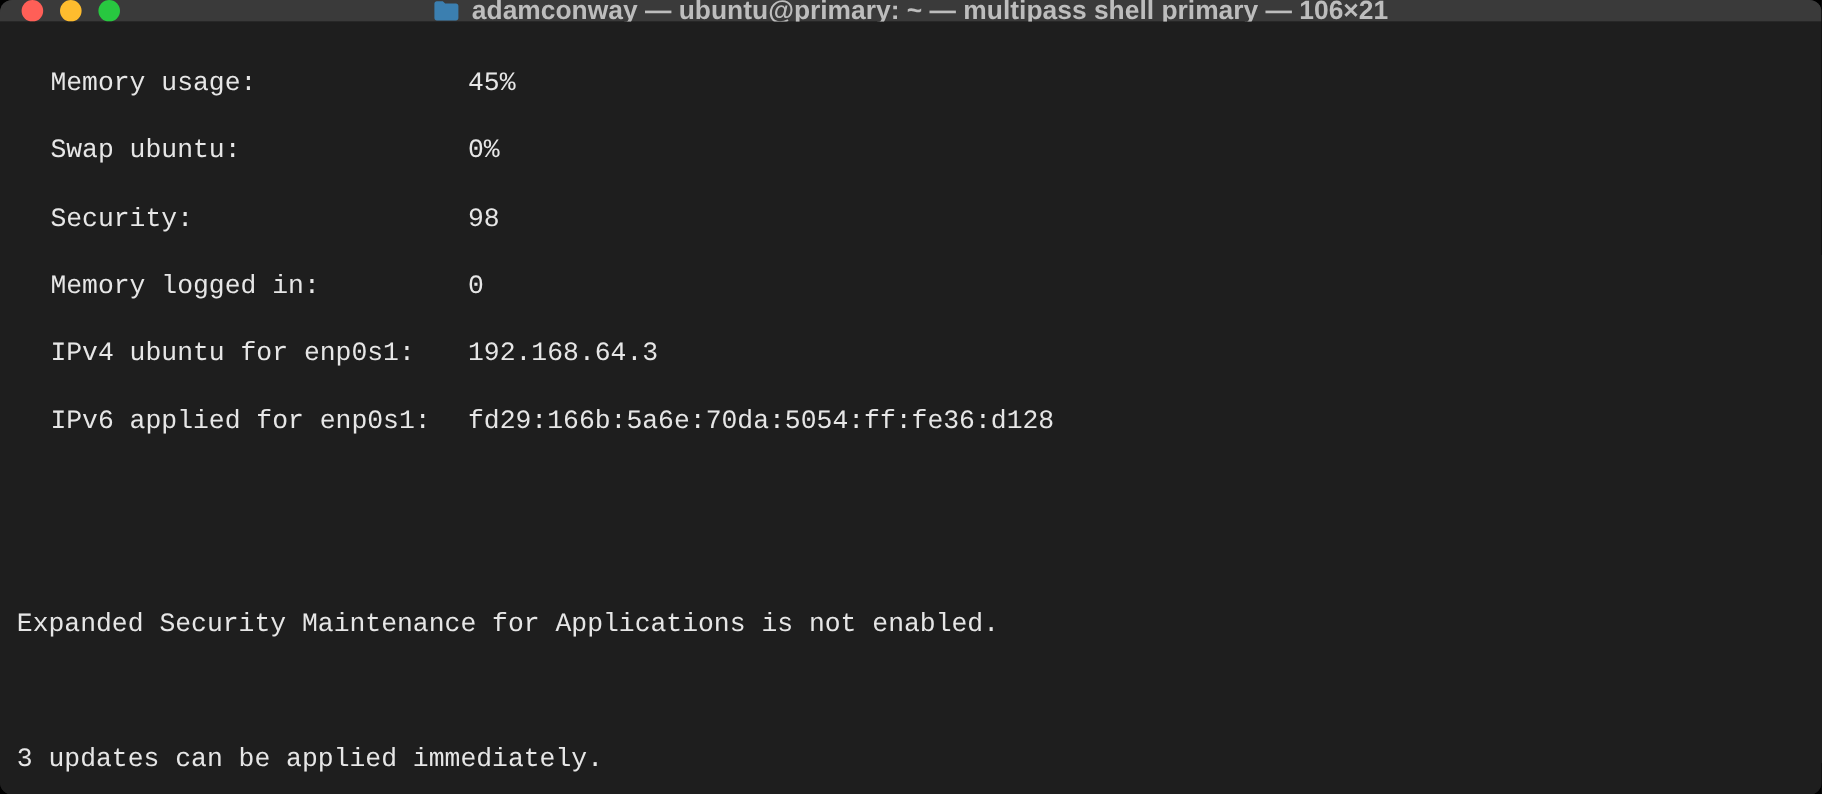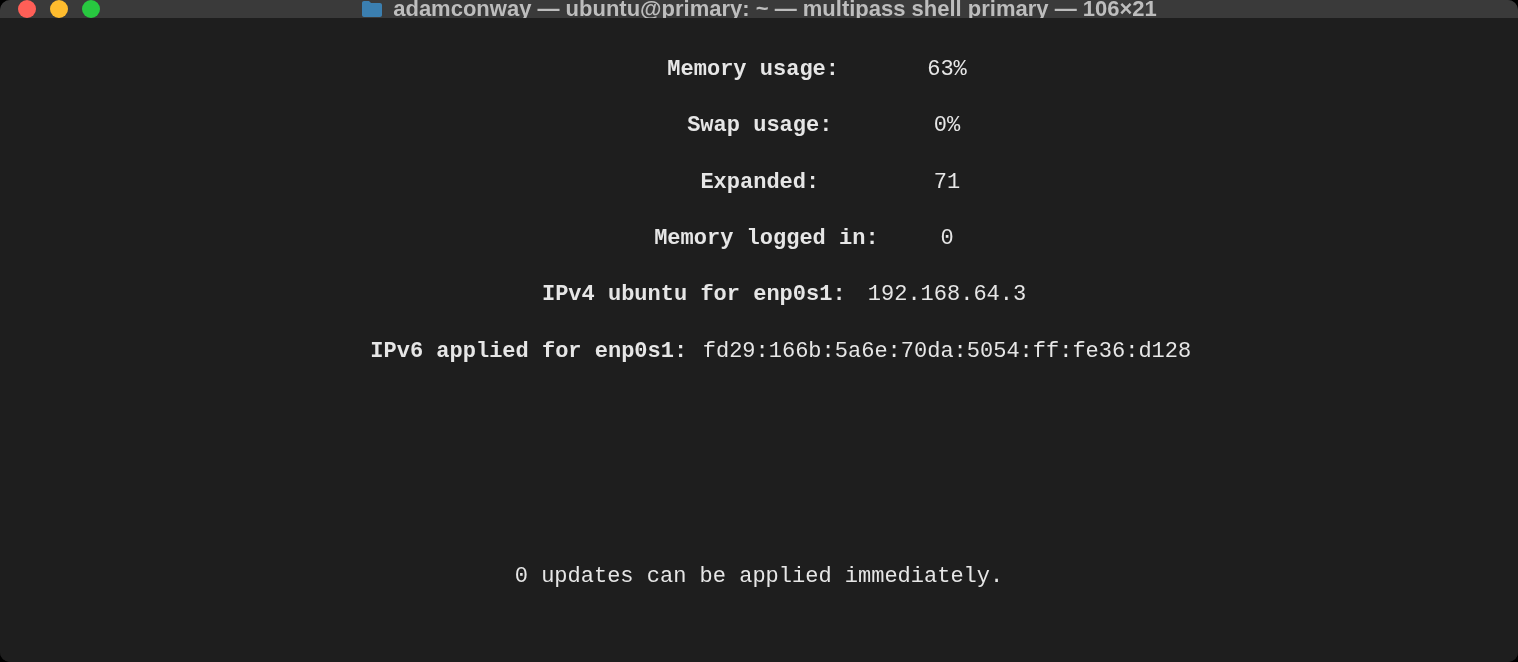--- a/index.html
+++ b/index.html
@@ -11,21 +11,20 @@
       overflow: hidden;
     }
     .window {
       width: 100%;
       height: 100%;
       background: #1e1e1e;
       border-radius: 10px;
       overflow: hidden;
       display: flex;
       flex-direction: column;
-      text-align: center;
     }
     .titlebar {
       height: 50px;
       background: #3a3a3a;
       display: flex;
       align-items: center;
       padding: 0 18px;
       position: relative;
     }
     .traffic-lights {
@@ -65,21 +64,21 @@
       background: #1e1e1e;
       padding: 10px 14px 6px 14px;
       color: #e6e6e6;
       font-size: 22px;
       line-height: 1.28;
       white-space: pre;
       position: relative;
     }
     .line { min-height: 1.28em; }
     .indent { padding-left: 28px; }
-    .stat-label { display: inline-block; width: 348px; font-weight: bold; }
+    .stat-label { display: inline-block; width: 348px; }
   </style>
 </head>
 <body>
 
 <div class="window">
   <div class="titlebar">
     <div class="traffic-lights">
       <div class="light red"></div>
       <div class="light yellow"></div>
       <div class="light green"></div>
@@ -88,30 +87,31 @@
       <span class="folder-icon">
         <svg viewBox="0 0 22 18">
             <path d="M1 3 C1 1.9 1.9 1 3 1 L8 1 L10 3 L19 3 C20.1 3 21 3.9 21 5 L21 15 C21 16.1 20.1 17 19 17 L3 17 C1.9 17 1 16.1 1 15 Z" fill="#3b7fb0"></path>
           </svg>
       </span>
       <span class="title-text">adamconway — ubuntu@primary: ~ — multipass shell primary — 106×21</span>
     </div>
   </div>
 
   <div class="terminal-body">
-<div class="line indent"><span class="stat-label">Memory usage:</span><span>63%</span></div>
-<div class="line indent"><span class="stat-label">Swap usage:</span><span>0%</span></div>
-<div class="line indent"><span class="stat-label">Expanded:</span><span>71</span></div>
+<div class="line indent"><span class="stat-label">Memory usage:</span><span>45%</span></div>
+<div class="line indent"><span class="stat-label">Swap ubuntu:</span><span>0%</span></div>
+<div class="line indent"><span class="stat-label">Security:</span><span>98</span></div>
 <div class="line indent"><span class="stat-label">Memory logged in:</span><span>0</span></div>
 <div class="line indent"><span class="stat-label">IPv4 ubuntu for enp0s1:</span><span>192.168.64.3</span></div>
 <div class="line indent"><span class="stat-label">IPv6 applied for enp0s1:</span><span>fd29:166b:5a6e:70da:5054:ff:fe36:d128</span></div>
 <div class="line">&nbsp;</div>
 <div class="line">&nbsp;</div>
+<div class="line">Expanded Security Maintenance for Applications is not enabled.</div>
 <div class="line">&nbsp;</div>
-<div class="line">0 updates can be applied immediately.</div>
+<div class="line">3 updates can be applied immediately.</div>
 
 
 
 
 
 
 
 
 
 

